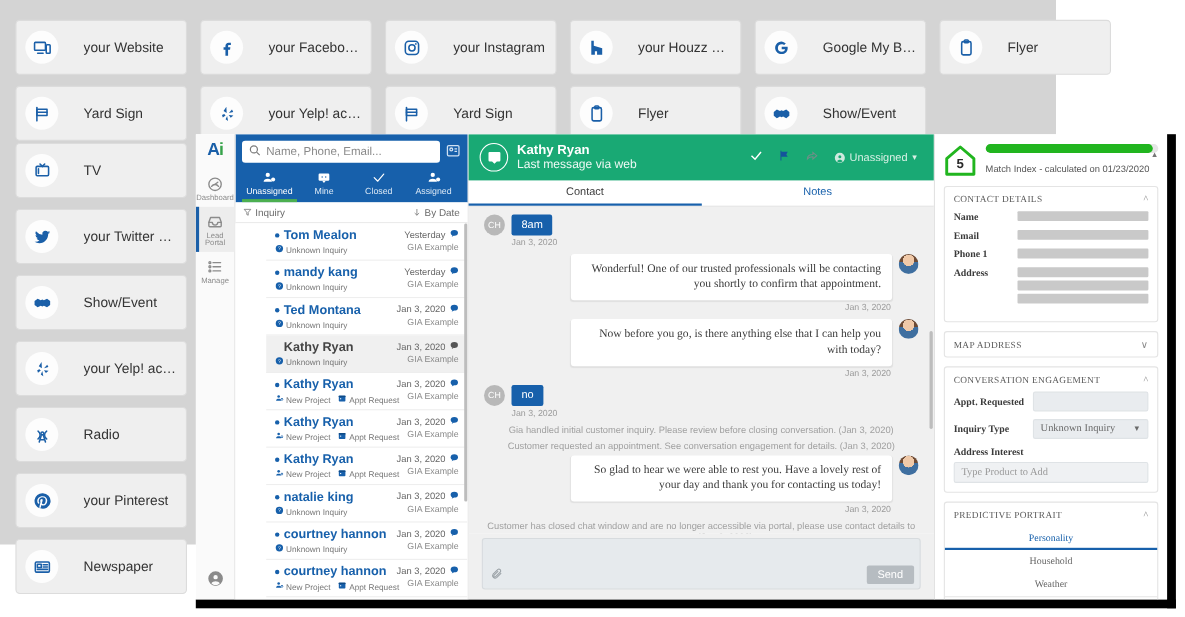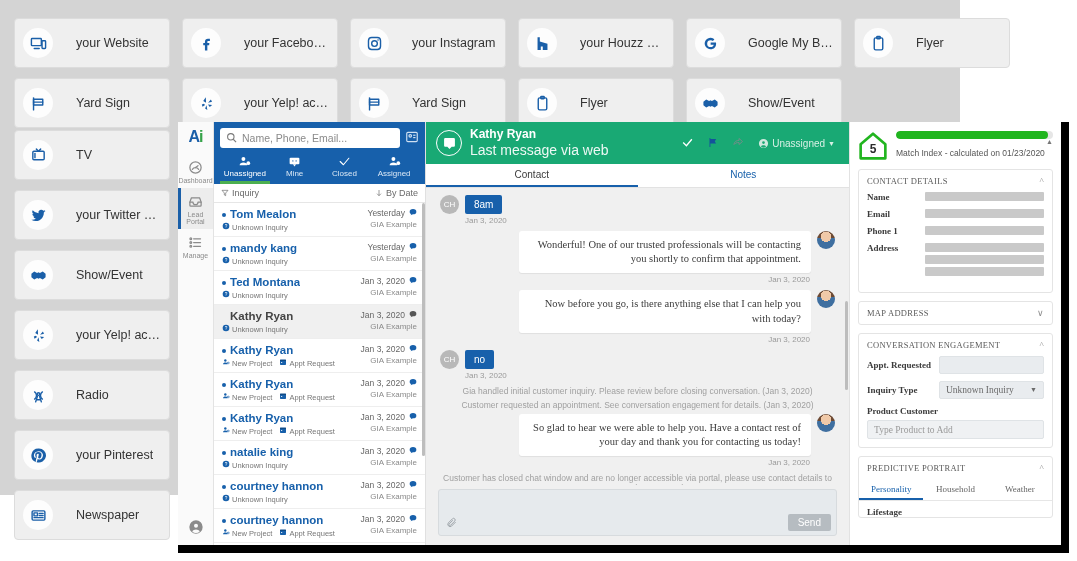--- a/index.html
+++ b/index.html
@@ -123,20 +123,21 @@
     padding: 4px 7px; font-size: 9px; color: #6a6a6a;
     border-bottom: 1px solid #e6e6e6; background: #fff;
   }
   .filterbar span { display: inline-flex; align-items: center; gap: 3px; }
   .leadlist { flex: 1; overflow: hidden; position: relative; background:#fff; }
   .lead {
     padding: 5px 8px 4px 8px;
     border-bottom: 1px solid #eee;
     display: flex; justify-content: space-between; align-items: flex-start;
     gap: 4px;
+    margin-left: 28px;
   }
   .lead.sel { background: #f0f0f0; }
   .lead-l { min-width: 0; }
   .lead-name {
     font-size: 11.5px; color: #1760ab; font-weight: bold;
     white-space: nowrap; overflow: hidden; text-overflow: ellipsis;
   }
   .lead.sel .lead-name { color: #444; }
   .dot {
     display: inline-block; width: 4px; height: 4px; border-radius: 50%;
@@ -166,21 +167,21 @@
     display: flex; align-items: center; padding: 0 10px; height: 42px;
     gap: 8px;
   }
   .ch-avatar {
     width: 26px; height: 26px; border-radius: 50%;
     border: 1.5px solid #fff; display: flex; align-items: center; justify-content: center;
     flex: 0 0 26px;
   }
   .ch-text { flex: 1; min-width: 0; }
   .ch-name { font-size: 12px; font-weight: bold; line-height: 1.15; }
-  .ch-sub { font-size: 14px; opacity: .92; }
+  .ch-sub { font-size: 11px; opacity: .92; }
   .ch-actions { display: flex; align-items: center; gap: 13px; padding-right: 4px; }
   .ch-assign { display: inline-flex; align-items: center; gap: 3px; color: #d8f0e5; font-size: 10px; }
 
   .conv-tabs { display: flex; border-bottom: 1px solid #e2e2e2; height: 24px; }
   .ctab {
     flex: 1; text-align: center; font-size: 10px; line-height: 22px;
     color: #1760ab; border-bottom: 2px solid transparent; cursor: pointer;
   }
   .ctab.on { color: #3b3b3b; border-bottom-color: #1760ab; }
 
@@ -271,21 +272,21 @@
   .fld-in {
     flex: 1; height: 18px; background: #e9ecef; border: 1px solid #dfe3e6;
     border-radius: 2px; font-size: 9.5px; color: #6a6a6a;
     display: flex; align-items: center; justify-content: space-between; padding: 0 6px;
   }
   .fld-blk { font-size: 9px; font-weight: bold; color: #3b3b3b; margin-bottom: 4px; }
   .fld-wide {
     height: 19px; background: #eff1f3; border: 1px solid #dfe3e6; border-radius: 2px;
     font-size: 9.5px; color: #9a9a9a; display: flex; align-items: center; padding: 0 6px;
   }
-  .pp-tabs { display: flex; border-bottom: 1px solid #e6e6e6; }
+  .pp-tabs { display: flex; border-bottom: 1px solid #e6e6e6; flex-direction: column; }
   .pptab {
     flex: 1; text-align: center; font-size: 9px; color: #666; padding: 5px 0 4px;
     border-bottom: 2px solid transparent; cursor: pointer;
   }
   .pptab.on { color: #1760ab; border-bottom-color: #1760ab; }
   .pp-body { padding: 6px 8px 0; font-size: 9px; font-weight: bold; color: #3b3b3b; }
 </style>
 </head>
 <body>
 
@@ -897,21 +898,21 @@
             </div>
             <div class="ts r">Jan 3, 2020</div>
             <div class="msg-row inb">
               <span class="ini">CH</span>
               <span class="b-in">no</span>
             </div>
             <div class="ts l">Jan 3, 2020</div>
             <div class="sysmsg">Gia handled initial customer inquiry. Please review before closing conversation. (Jan 3, 2020)</div>
             <div class="sysmsg">Customer requested an appointment. See conversation engagement for details. (Jan 3, 2020)</div>
             <div class="msg-row outb">
-              <span class="b-out">So glad to hear we were able to help you. Have a contact rest of your day and thank you for contacting us today!</span>
+              <span class="b-out">So glad to hear we were able to rest you. Have a lovely rest of your day and thank you for contacting us today!</span>
               <span class="av-out"></span>
             </div>
             <div class="ts r">Jan 3, 2020</div>
             <div class="sysmsg">Customer has closed chat window and are no longer accessible via portal, please use contact details to re-engage. (Jan 3, 2020)</div>
           </div>
         <div class="convscroll"></div>
       </div>
 
       <div class="composer">
         <div class="comp-box">
@@ -995,21 +996,21 @@
             <span class="fld-lbl">Appt. Requested</span>
             <span class="fld-in"></span>
           </div>
           <div class="fld-row">
             <span class="fld-lbl">Inquiry Type</span>
             <span class="fld-in">
               <span>Unknown Inquiry</span>
               <span style="font-size:7px">▼</span>
             </span>
           </div>
-          <div class="fld-blk">Product Customer</div>
+          <div class="fld-blk">Address Interest</div>
           <div class="fld-wide">Type Product to Add</div>
         </div>
       </div>
 
       <div class="sect">
         <div class="sect-hd">
           <span>PREDICTIVE PORTRAIT</span>
           <span class="chev">^</span>
         </div>
         <div class="pp-tabs" id="pp-tabs">

